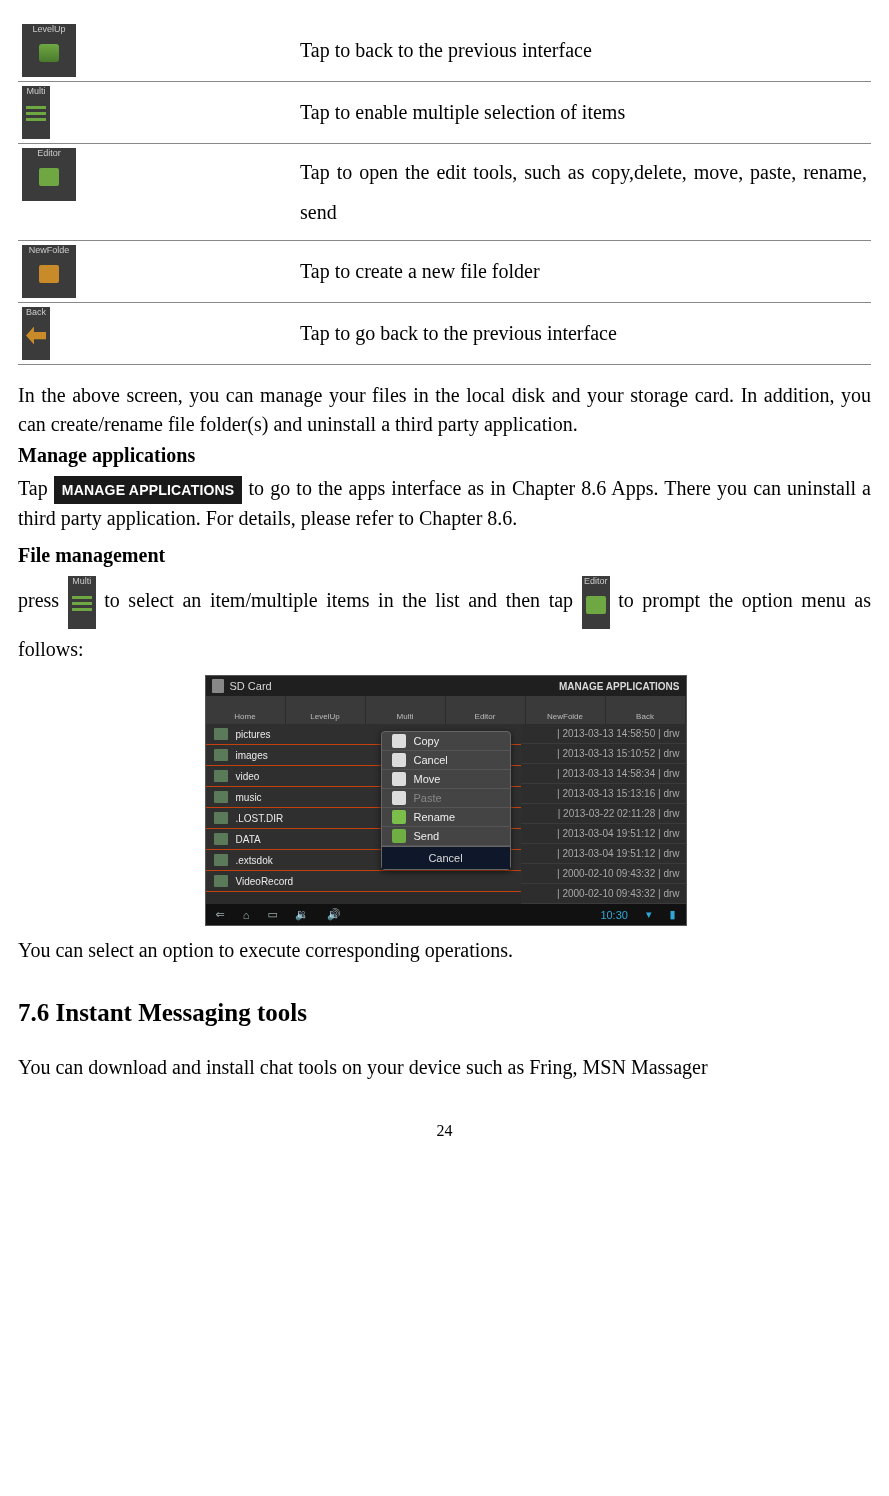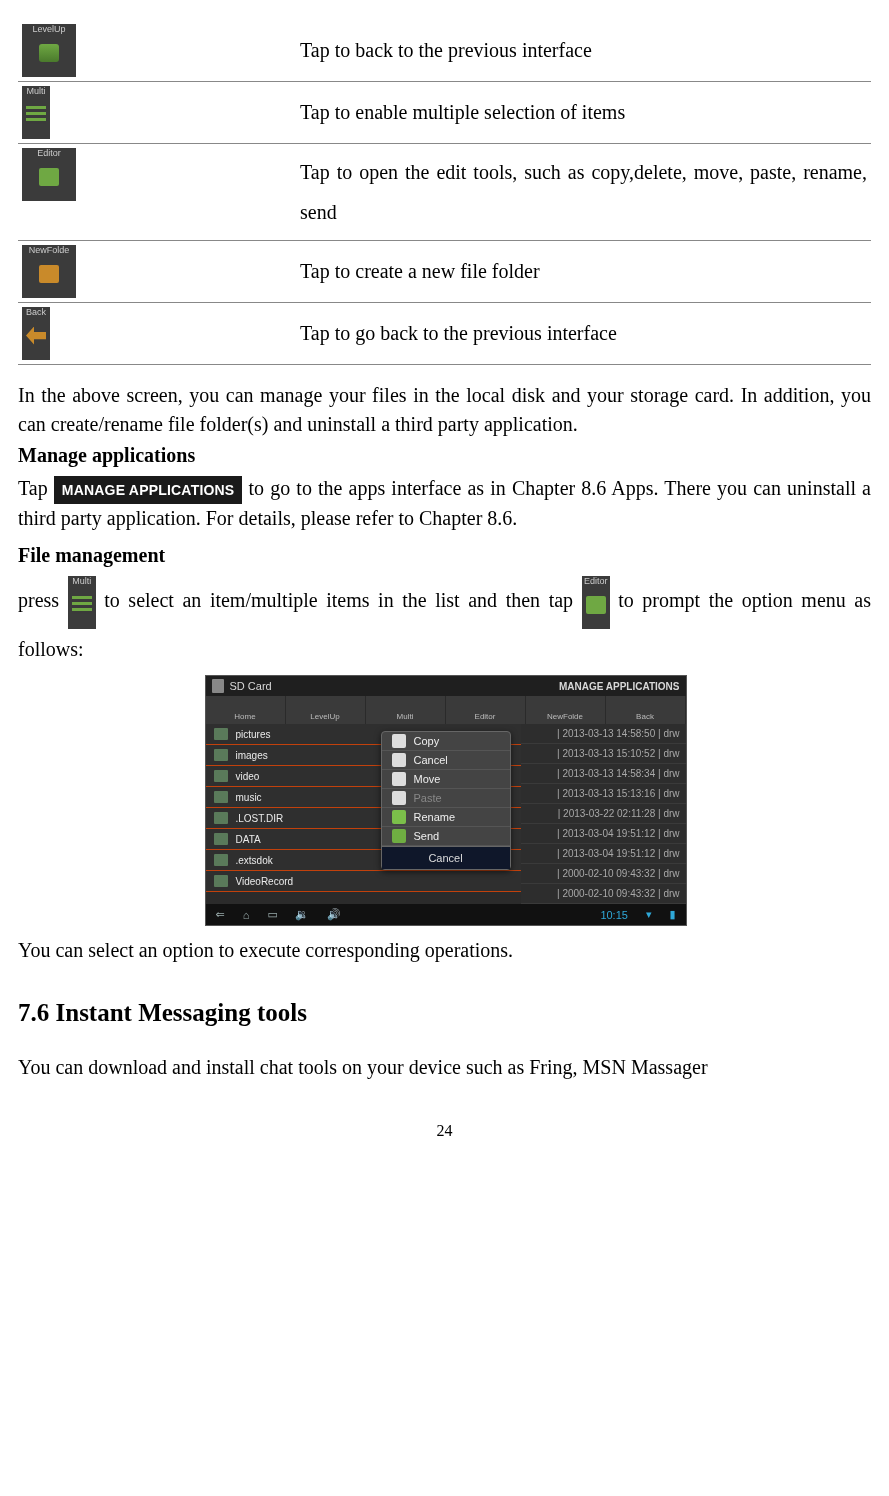--- a/index.html
+++ b/index.html
@@ -330,21 +330,21 @@
           <div class="mrow">| 2000-02-10 09:43:32 | drw</div>
           <div class="mrow">| 2000-02-10 09:43:32 | drw</div>
         </div>
     </div>
     <div class="navbar">
       <span>⇐</span>
       <span>⌂</span>
       <span>▭</span>
       <span>🔉</span>
       <span>🔊</span>
-      <span class="time">10:15</span>
+      <span class="time">10:30</span>
       <span style="color:#2fa8d8;">▾</span>
       <span style="color:#2fa8d8;">▮</span>
     </div>
     <div class="menu" id="shot-menu">
         <div class="mi">
           <span class="mic"></span>
           <span>Copy</span>
         </div>
         <div class="mi">
           <span class="mic"></span>

